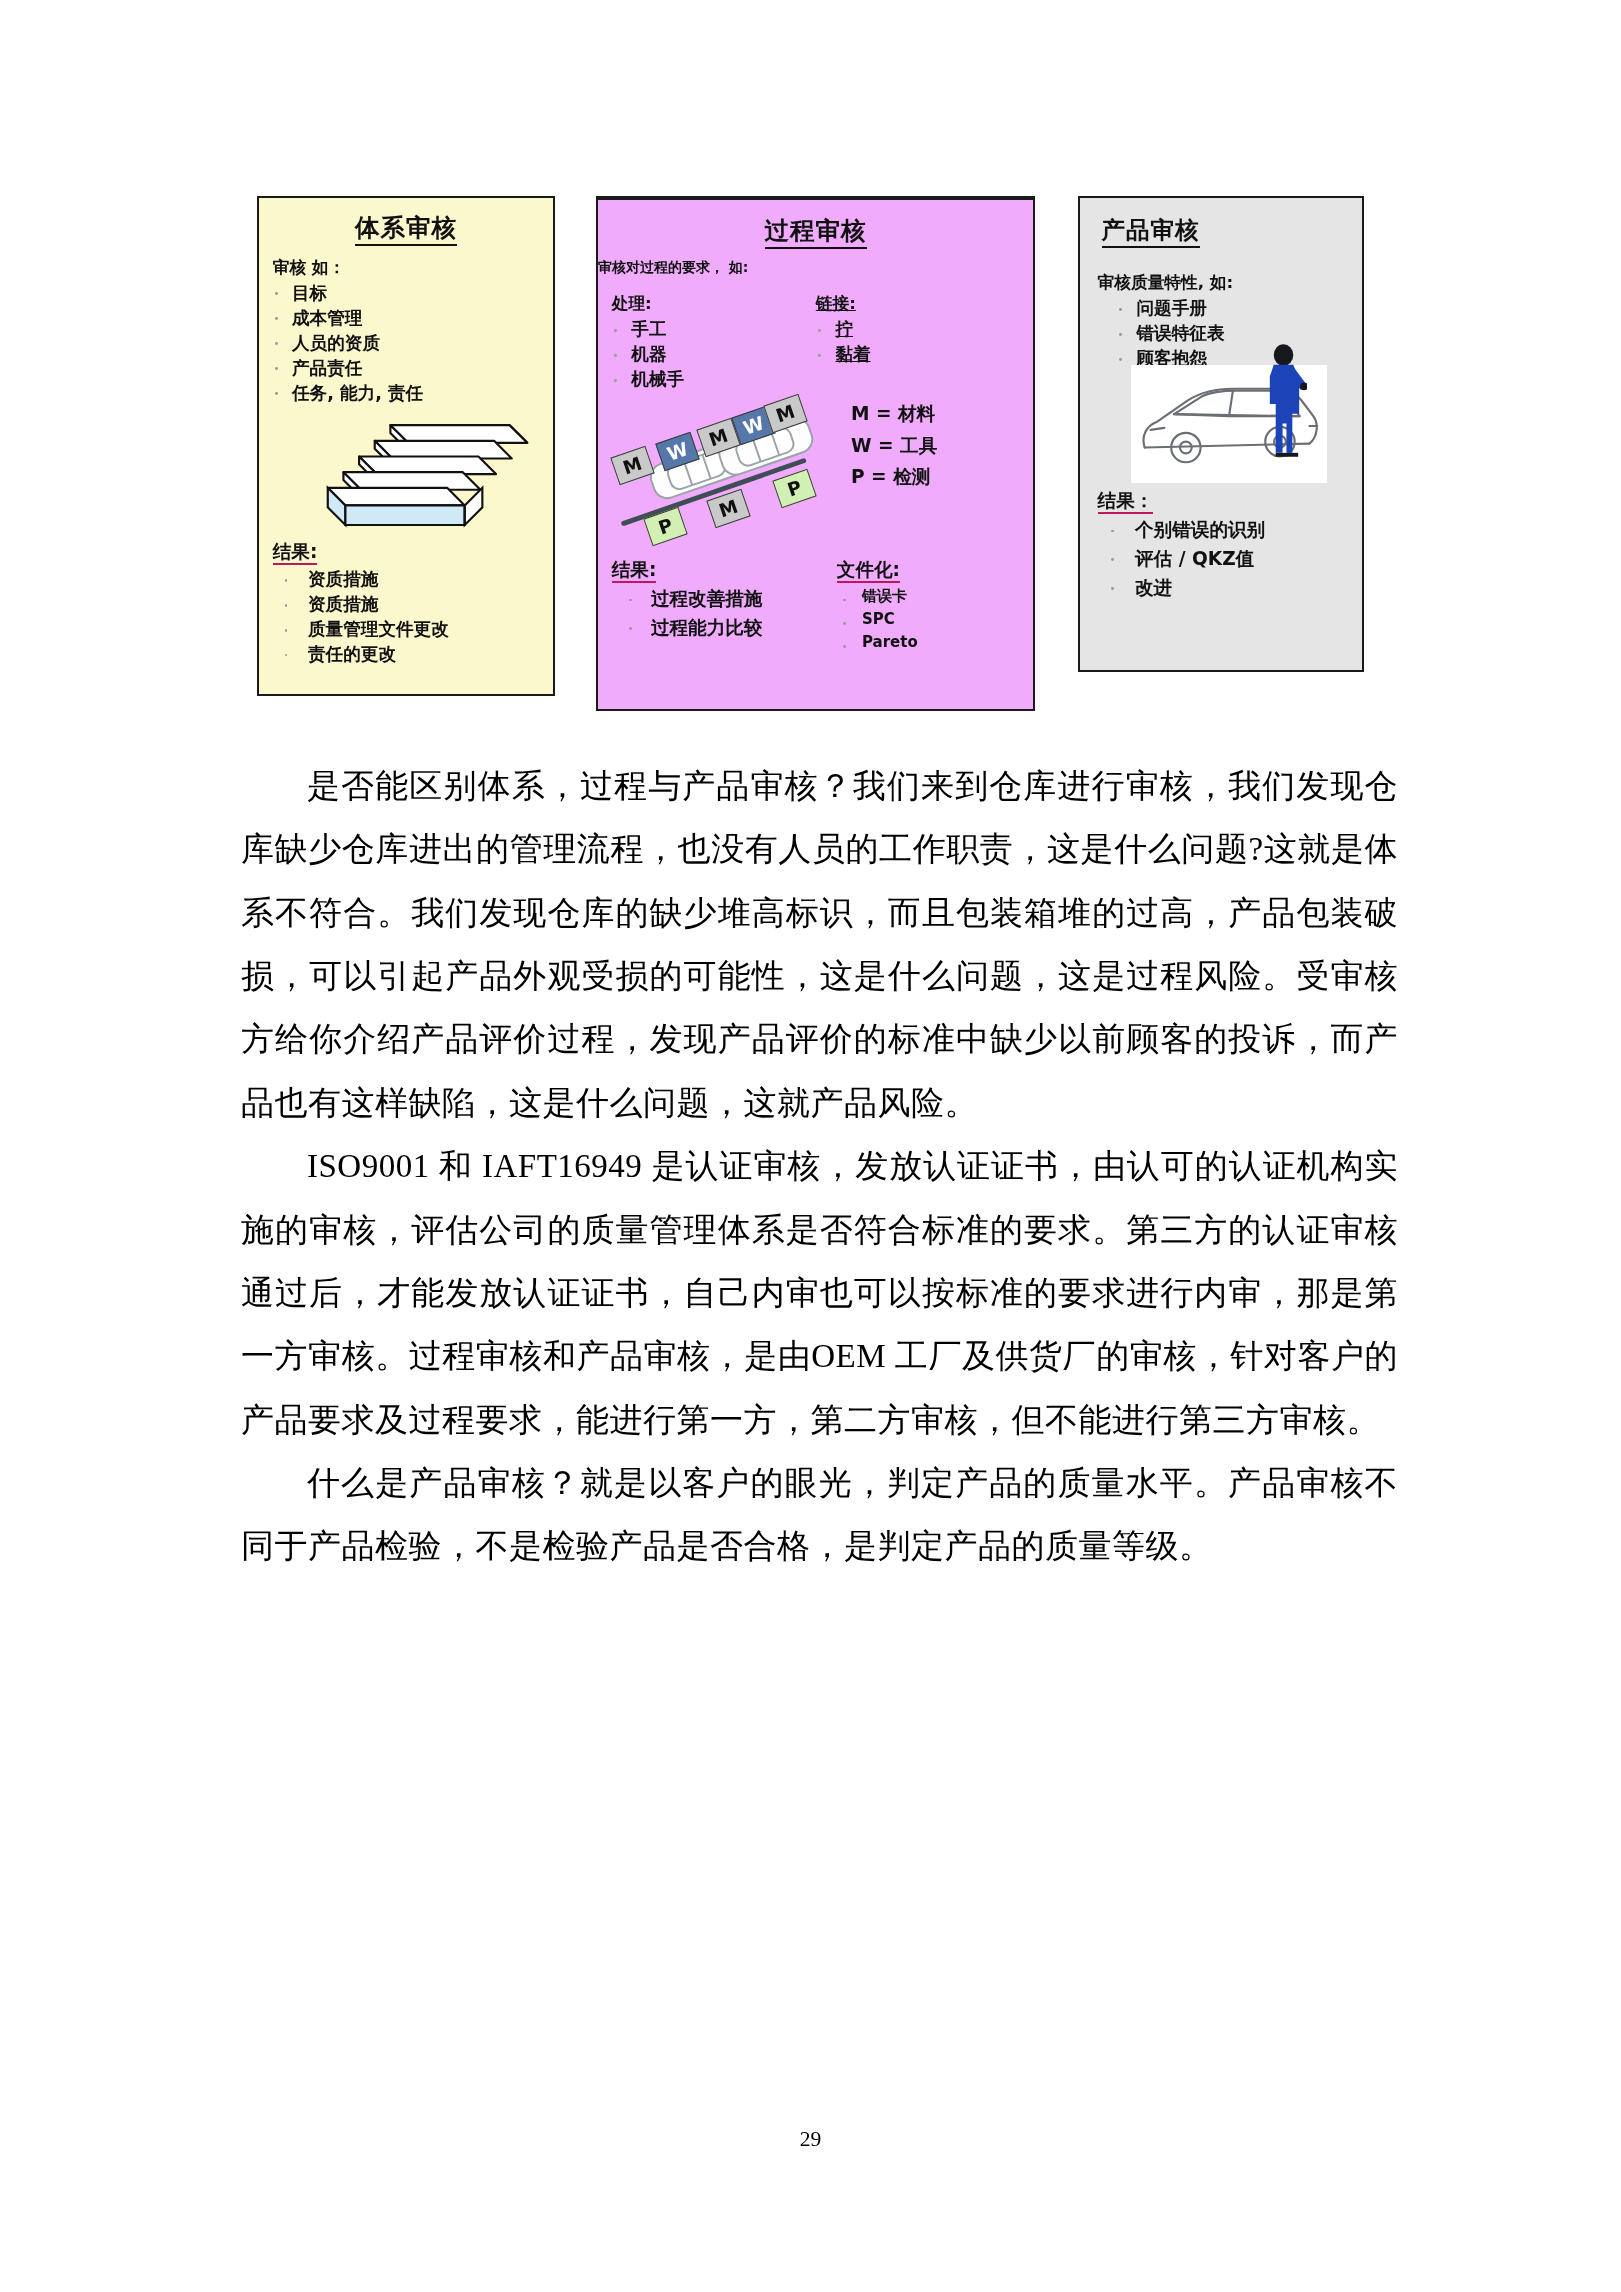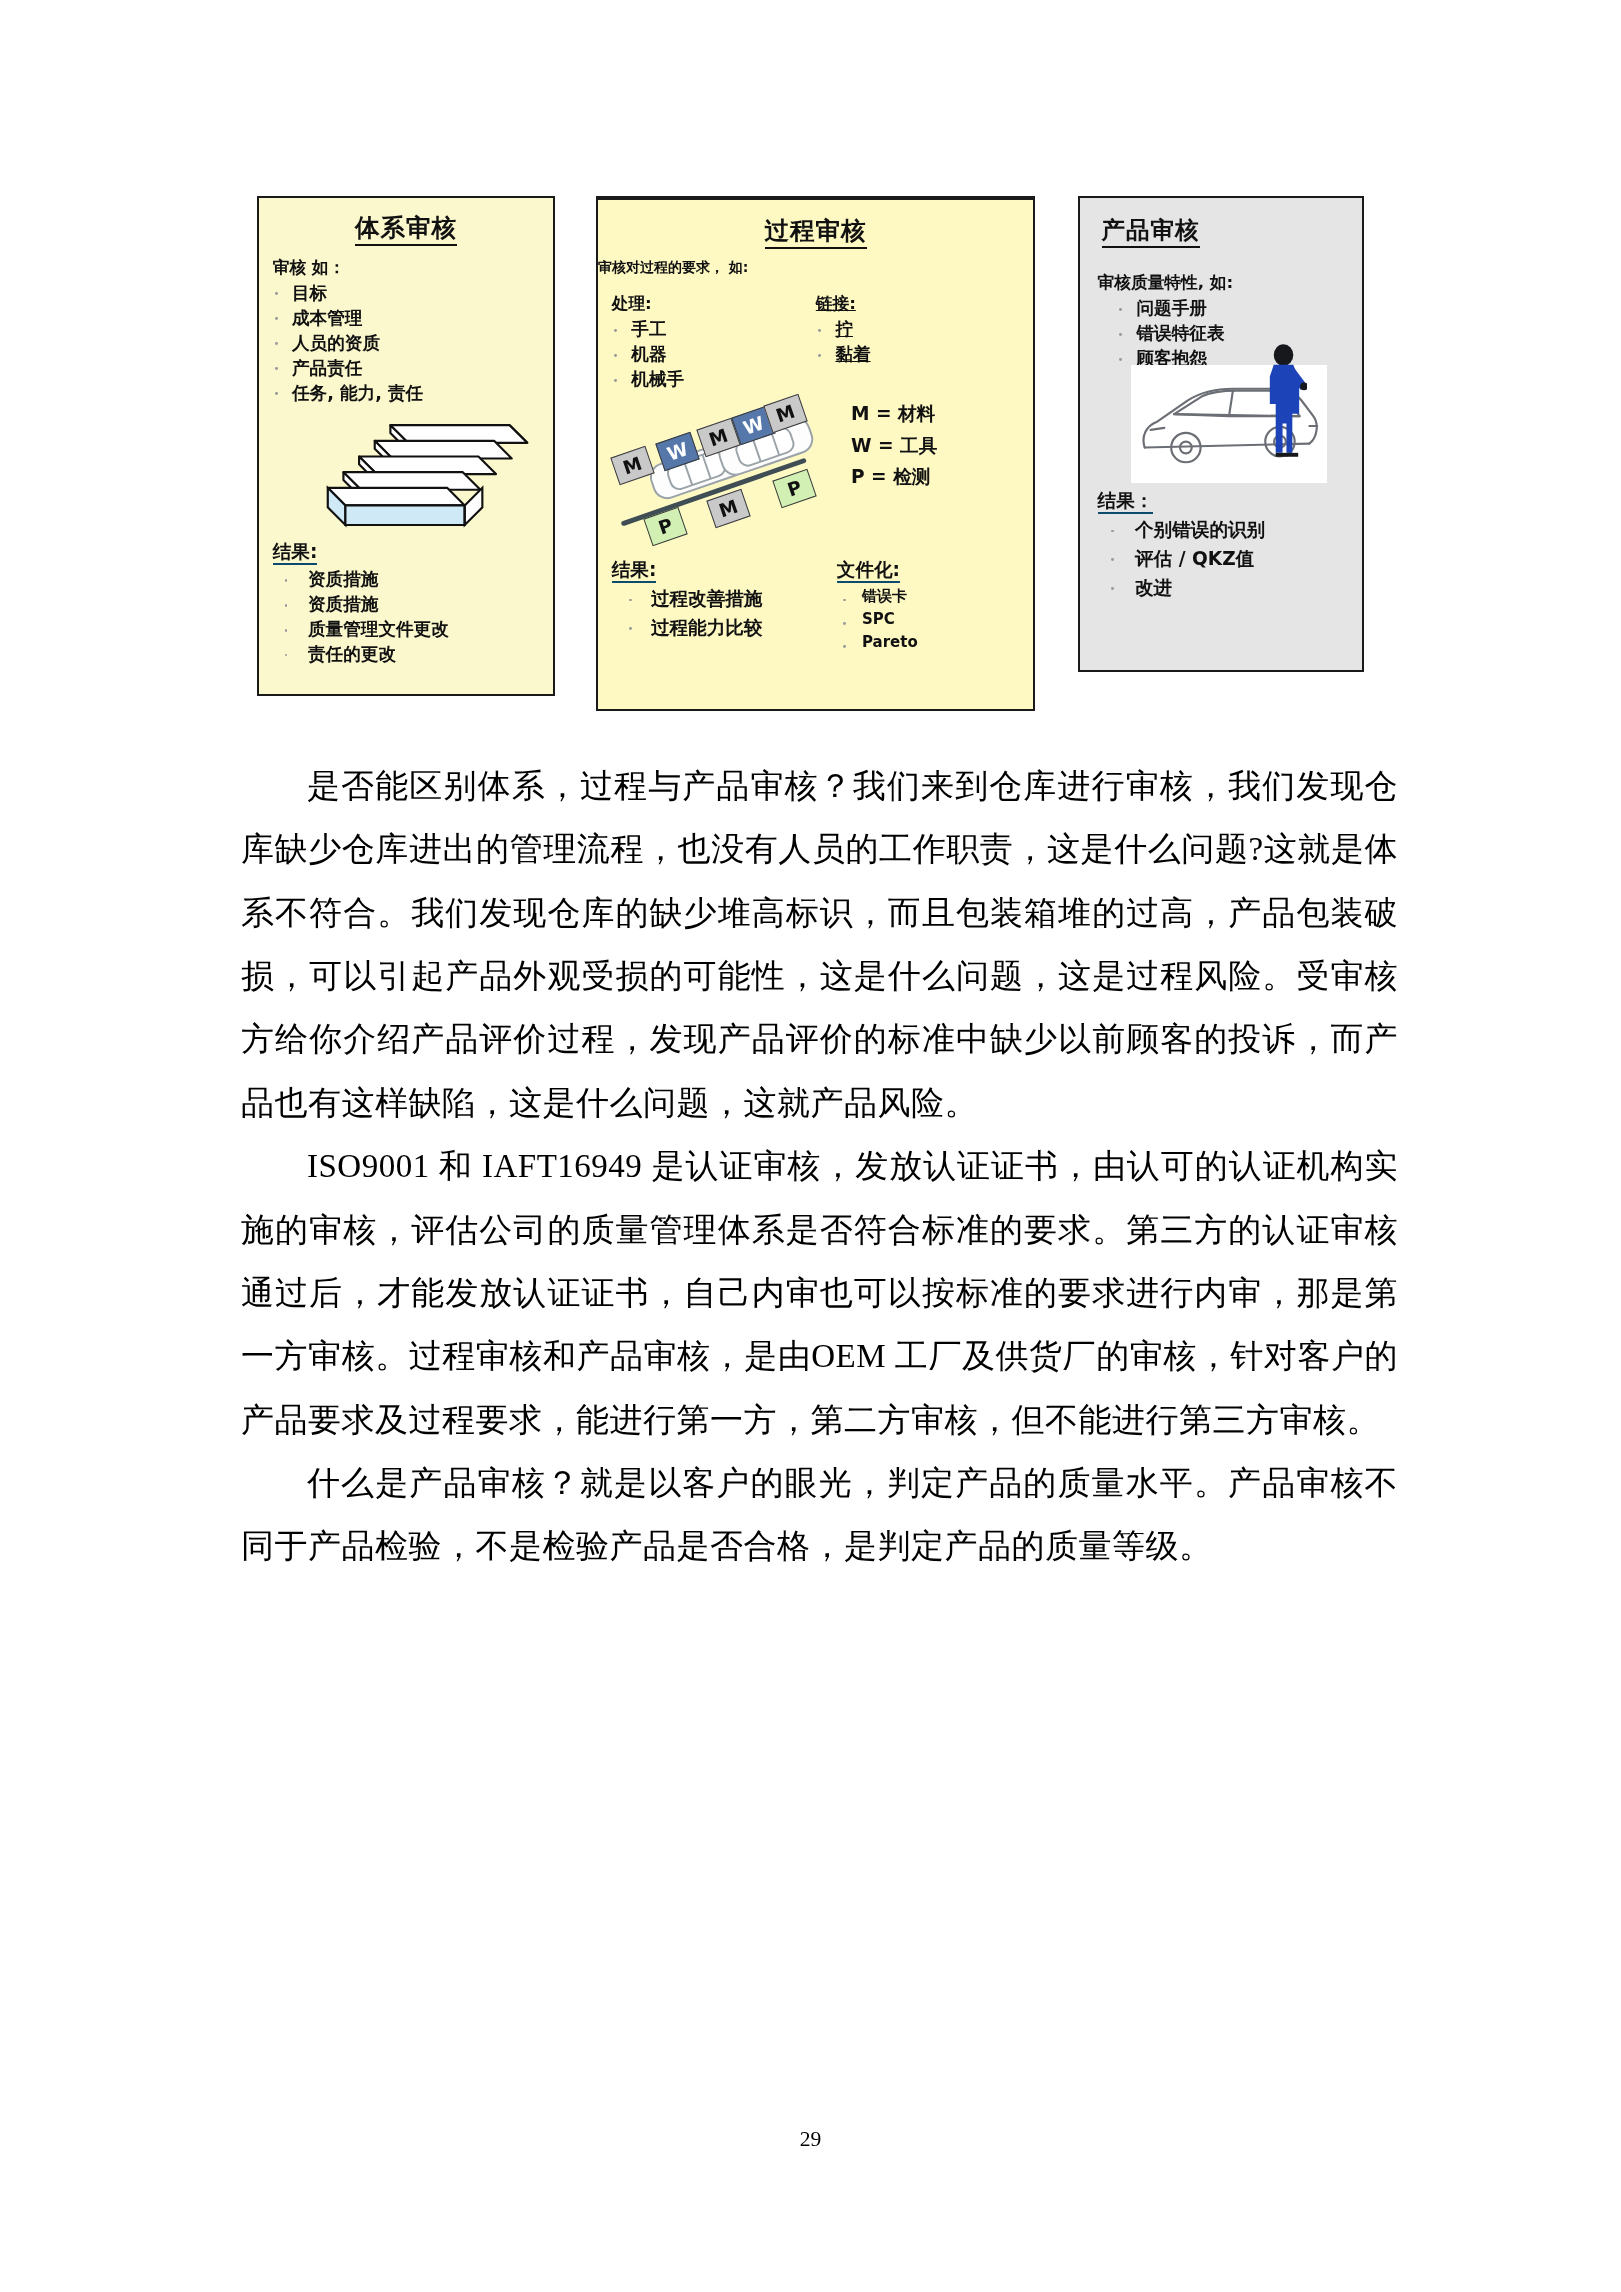--- a/index.html
+++ b/index.html
@@ -56,21 +56,21 @@
   .panel-system {
     left: 0px;
     width: 298px;
     height: 500px;
     background: #fbf8cd;
   }
   .panel-process {
     left: 339px;
     width: 439px;
     height: 515px;
-    background: #fef9c3;
+    background: #f0abfc;
     border-top-width: 4.9px;
   }
   .panel-product {
     left: 821px;
     width: 286px;
     height: 476px;
     background: #e5e5e5;
   }
 
   .panel-title {
@@ -127,21 +127,21 @@
     background: #9a9a9a;
     border-radius: 50%;
   }
 
   .results-head {
     font-size: 18.6px;
     margin: 5.9px 0 2px 13.7px;
     display: inline-block;
   }
   .results-head span {
-    border-bottom: 2px solid #0c4a6e;
+    border-bottom: 2px solid #be185d;
     padding-bottom: 1px;
   }
 
   
   .stairs-wrap {
     position: absolute;
     left: 59px;
     top: 223px;
     width: 225px;
     height: 116px;

